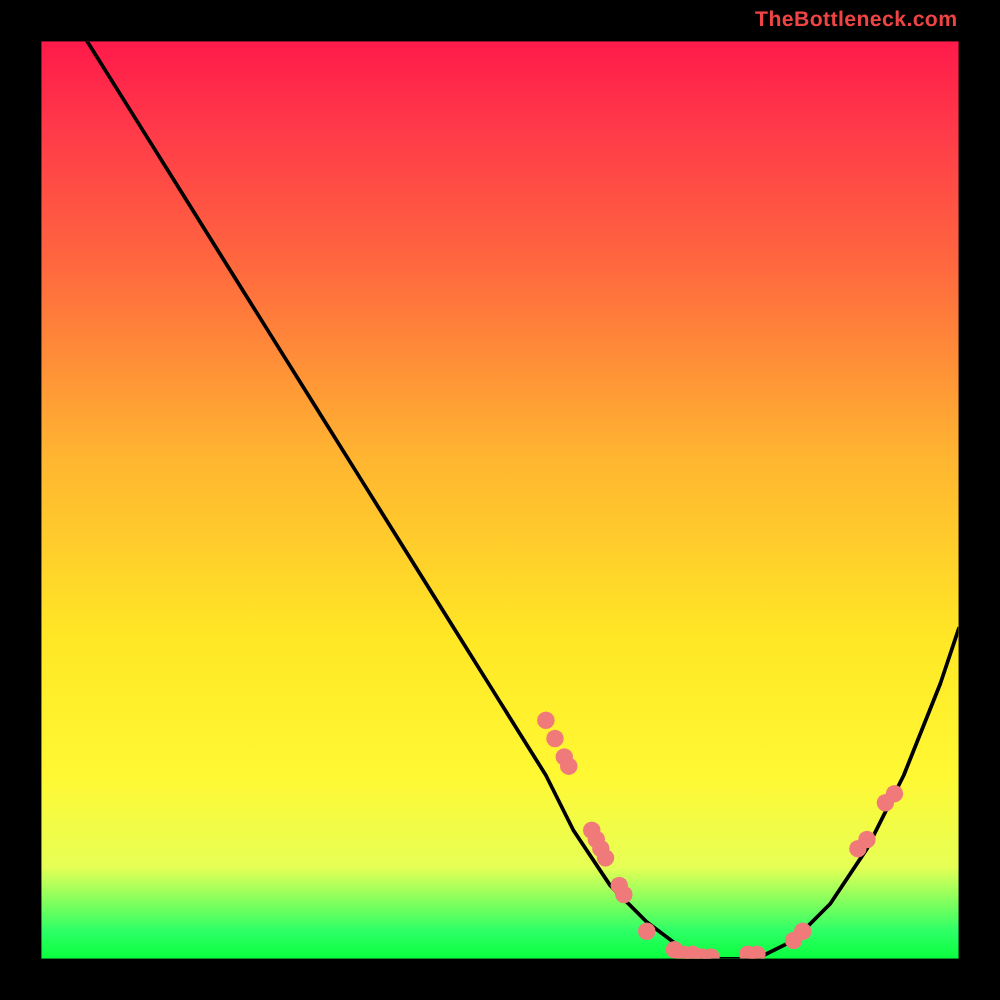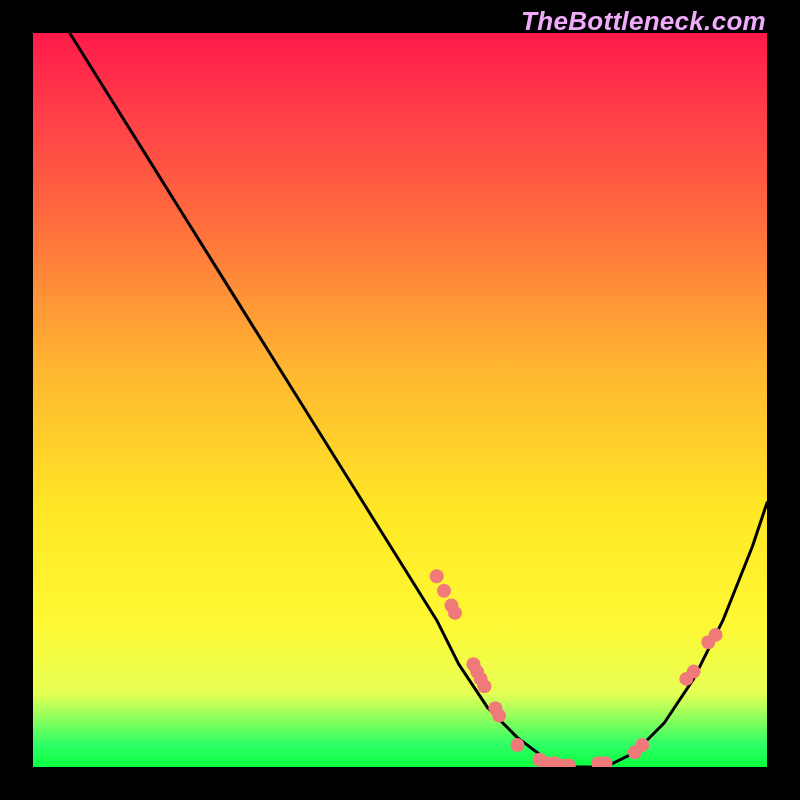--- a/index.html
+++ b/index.html
@@ -38,25 +38,24 @@
   svg.curve {
     position: absolute;
     inset: 0;
     width: 734px;
     height: 734px;
   }
   .watermark {
     position: absolute;
     top: 6px;
     right: 34px;
-    color: #f0abfc;
-    font-size: 26px;
+    color: #ef4444;
+    font-size: 17px;
     font-weight: bold;
     letter-spacing: 0.3px;
-    font-style: italic;
   }
 </style>
 </head>
 <body>
 
 <div class="watermark">TheBottleneck.com</div>
 
 <div class="frame">
   <div class="gradient"></div>
   <svg class="curve" viewBox="0 0 734 734">

